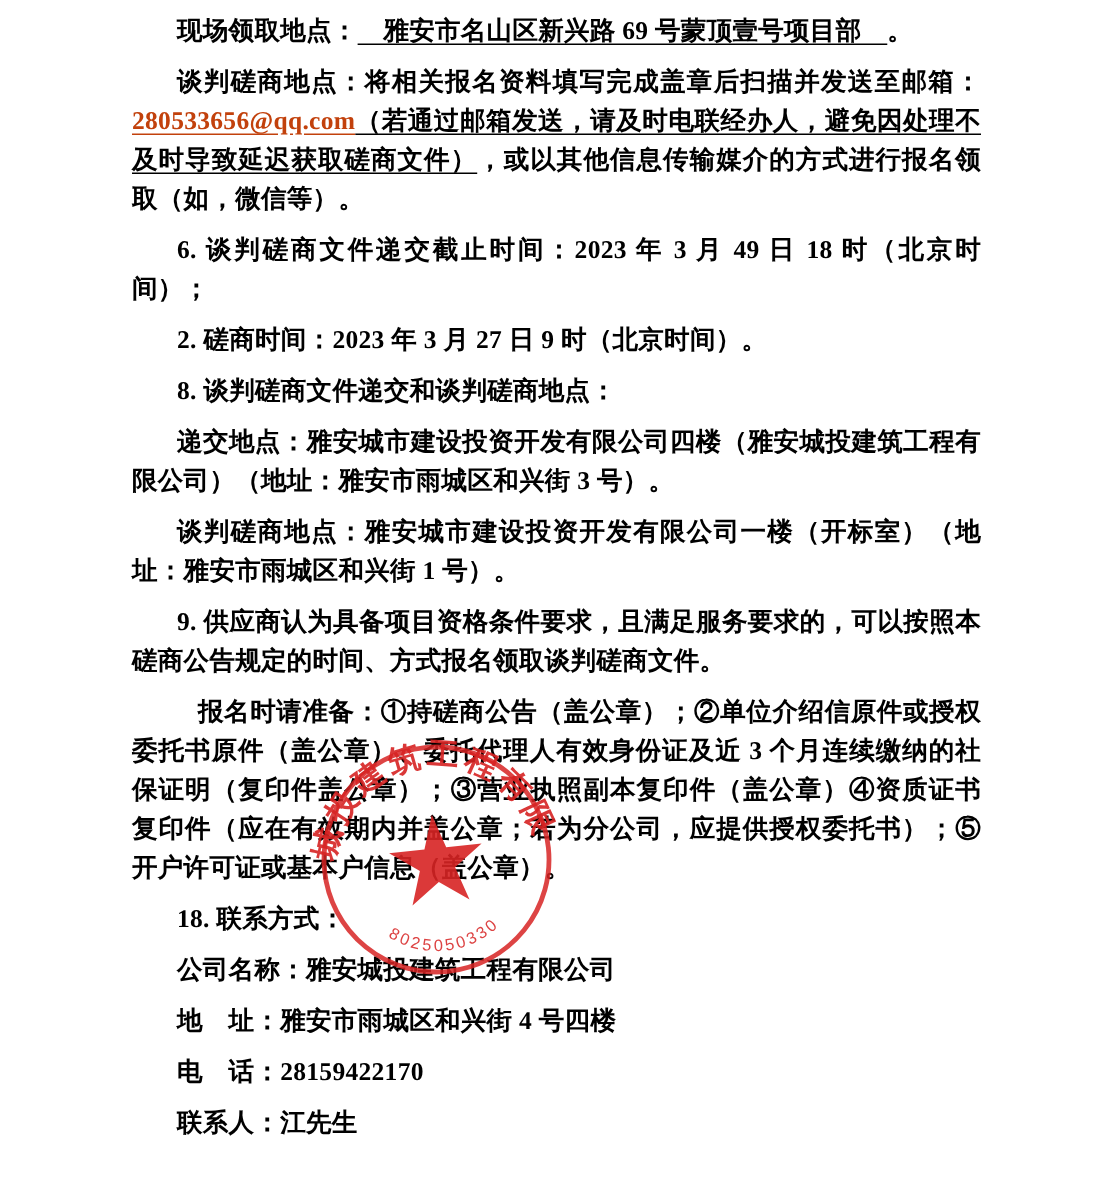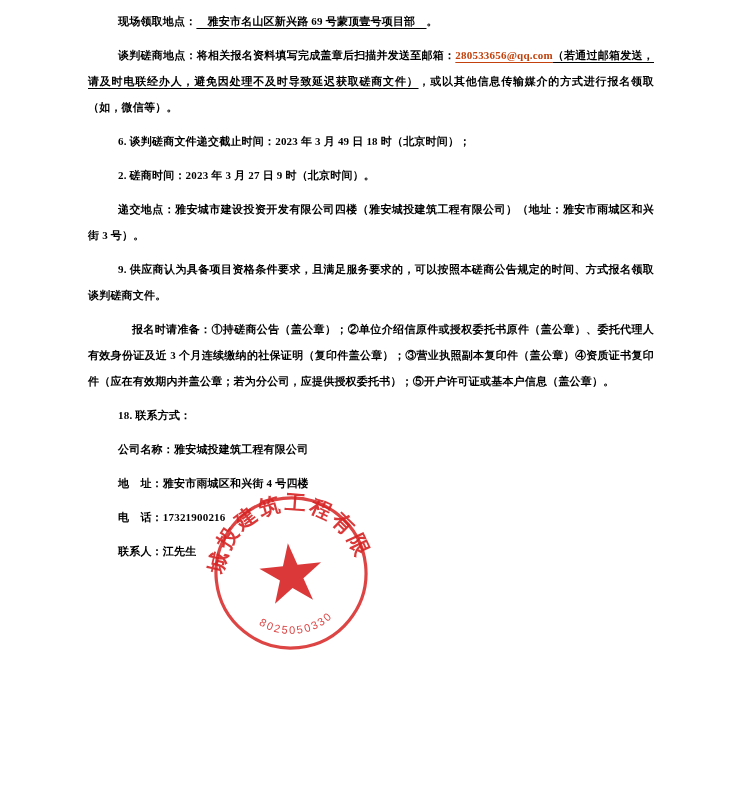--- a/index.html
+++ b/index.html
@@ -23,21 +23,21 @@
     box-sizing: border-box;
   }
   .body-text {
     position: absolute;
     left: 88px;
     top: 8px;
     width: 566px;
   }
   p.para {
     margin: 0 0 8px 0;
-    font-size: 11px;
+    font-size: 17px;
     line-height: 26px;
     text-align: justify;
     text-justify: inter-ideograph;
     font-weight: bold;
     letter-spacing: 0.2px;
   }
   p.para.indent1 {
     text-indent: 30px;
   }
   p.para.indent2 {
@@ -67,27 +67,29 @@
 </head>
 <body>
 
 <div class="page">
 
   <div class="body-text" id="body-text">
       <p class="para indent1"><span>现场领取地点：</span><span class="u">　雅安市名山区新兴路 69 号蒙顶壹号项目部　</span><span>。</span></p>
       <p class="para indent1"><span>谈判磋商地点：将相关报名资料填写完成盖章后扫描并发送至邮箱：</span><span class="email">280533656@qq.com</span><span class="u">（若通过邮箱发送，请及时电联经办人，避免因处理不及时导致延迟获取磋商文件）</span><span>，或以其他信息传输媒介的方式进行报名领取（如，微信等）。</span></p>
       <p class="para indent1"><span>6. 谈判磋商文件递交截止时间：2023 年 3 月 49 日 18 时（北京时间）；</span></p>
       <p class="para indent1"><span>2. 磋商时间：2023 年 3 月 27 日 9 时（北京时间）。</span></p>
+      <p class="para indent1"><span>8. 谈判磋商文件递交和谈判磋商地点：</span></p>
       <p class="para indent1"><span>递交地点：雅安城市建设投资开发有限公司四楼（雅安城投建筑工程有限公司）（地址：雅安市雨城区和兴街 3 号）。</span></p>
+      <p class="para indent1"><span>谈判磋商地点：雅安城市建设投资开发有限公司一楼（开标室）（地址：雅安市雨城区和兴街 1 号）。</span></p>
       <p class="para indent1"><span>9. 供应商认为具备项目资格条件要求，且满足服务要求的，可以按照本磋商公告规定的时间、方式报名领取谈判磋商文件。</span></p>
       <p class="para indent2"><span>报名时请准备：①持磋商公告（盖公章）；②单位介绍信原件或授权委托书原件（盖公章）、委托代理人有效身份证及近 3 个月连续缴纳的社保证明（复印件盖公章）；③营业执照副本复印件（盖公章）④资质证书复印件（应在有效期内并盖公章；若为分公司，应提供授权委托书）；⑤开户许可证或基本户信息（盖公章）。</span></p>
       <p class="para indent1"><span>18. 联系方式：</span></p>
       <p class="para indent1"><span>公司名称：雅安城投建筑工程有限公司</span></p>
       <p class="para indent1"><span>地　址：雅安市雨城区和兴街 4 号四楼</span></p>
-      <p class="para indent1"><span>电　话：17321900216</span></p>
+      <p class="para indent1"><span>电　话：28159422170</span></p>
       <p class="para indent1"><span>联系人：江先生</span></p>
     </div>
 
   <div class="seal">
     <svg width="186" height="186" viewBox="0 0 186 186" xmlns="http://www.w3.org/2000/svg">
       <defs>
         <path id="arcTop" d="M 25,98 A 68,68 0 0 1 161,98" fill="none"></path>
         <path id="arcBottom" d="M 38,118 A 60,60 0 0 0 148,118" fill="none"></path>
       </defs>
       <g transform="rotate(-6 93 93)">

